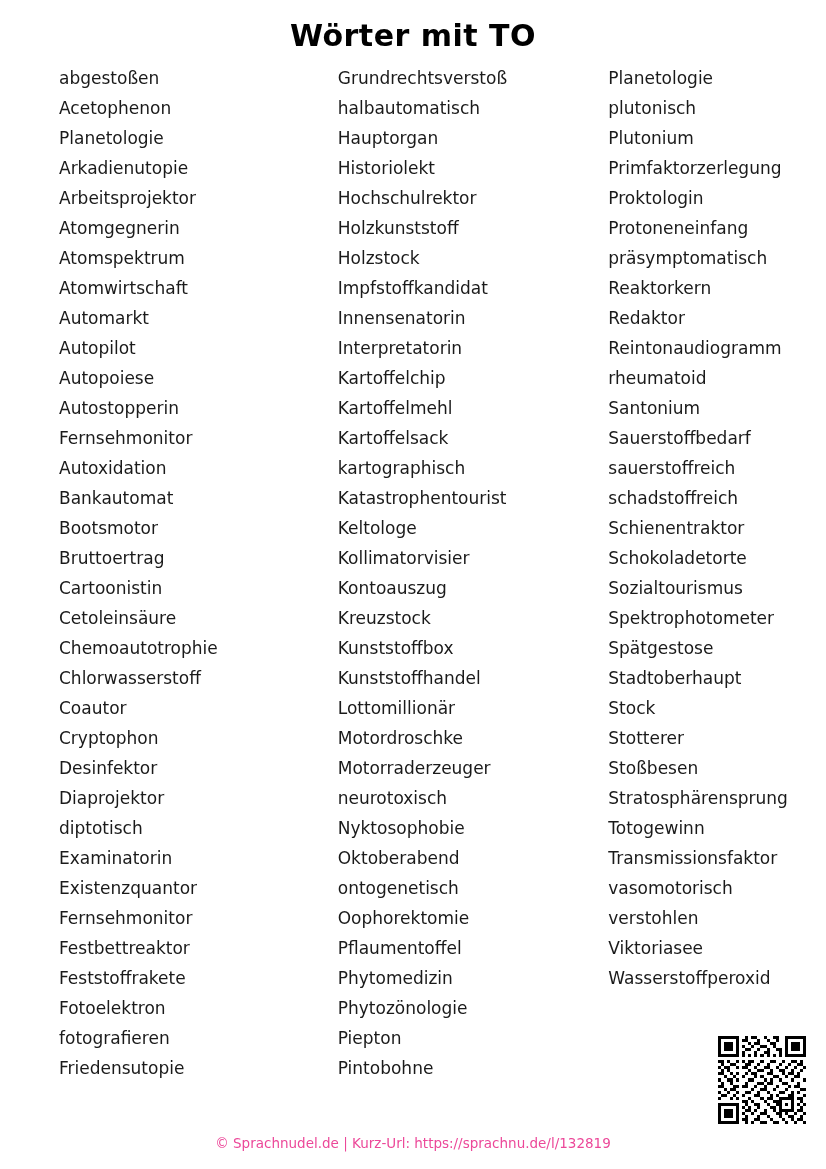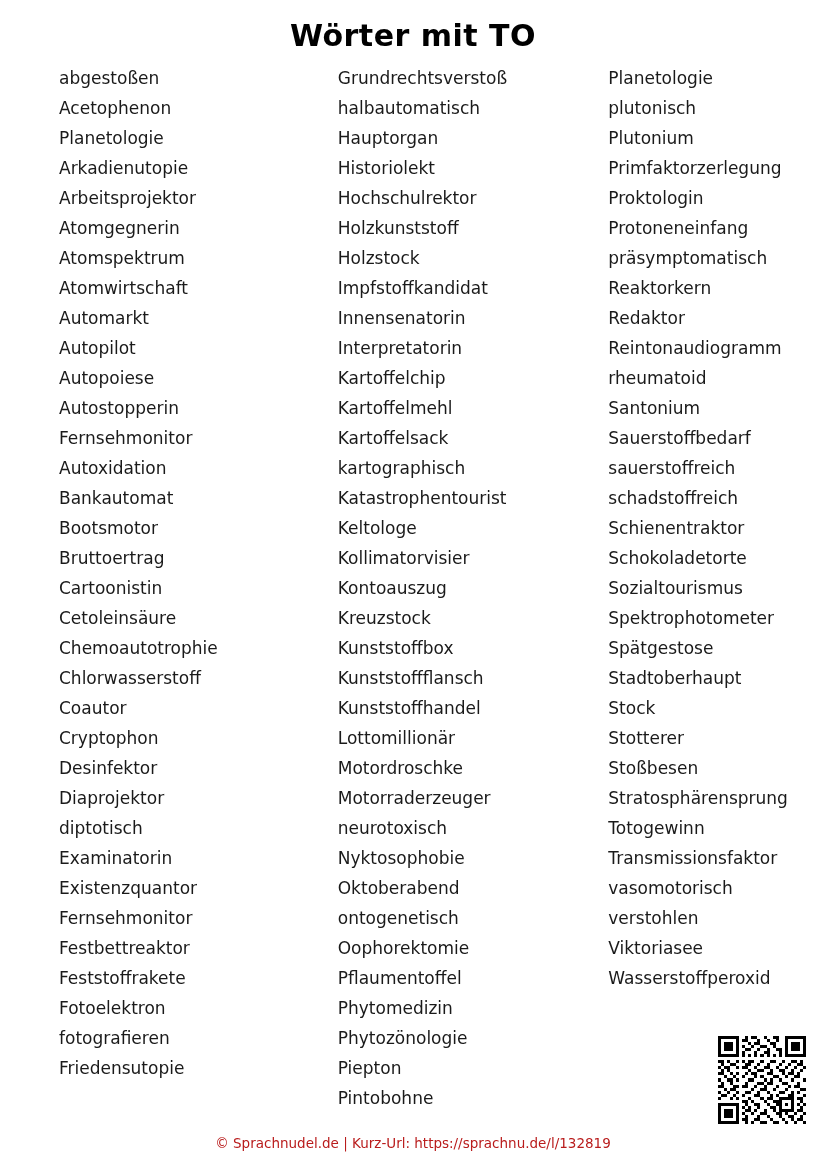--- a/index.html
+++ b/index.html
@@ -50,21 +50,21 @@
     white-space: nowrap;
     color: #1a1a1a;
   }
   .footer {
     position: absolute;
     left: 0;
     right: 0;
     bottom: 18px;
     text-align: center;
     font-size: 13.5px;
-    color: #b91c1c;
+    color: #ec4899;
   }
   .qr {
     position: absolute;
     right: 20px;
     bottom: 45px;
     width: 88px;
     height: 88px;
   }
   .qr svg { display: block; }
 </style>
@@ -126,21 +126,20 @@
         <div class="word">Kartoffelchip</div>
         <div class="word">Kartoffelmehl</div>
         <div class="word">Kartoffelsack</div>
         <div class="word">kartographisch</div>
         <div class="word">Katastrophentourist</div>
         <div class="word">Keltologe</div>
         <div class="word">Kollimatorvisier</div>
         <div class="word">Kontoauszug</div>
         <div class="word">Kreuzstock</div>
         <div class="word">Kunststoffbox</div>
-        <div class="word">Kunststoffflansch</div>
         <div class="word">Kunststoffhandel</div>
         <div class="word">Lottomillionär</div>
         <div class="word">Motordroschke</div>
         <div class="word">Motorraderzeuger</div>
         <div class="word">neurotoxisch</div>
         <div class="word">Nyktosophobie</div>
         <div class="word">Oktoberabend</div>
         <div class="word">ontogenetisch</div>
         <div class="word">Oophorektomie</div>
         <div class="word">Pflaumentoffel</div>

